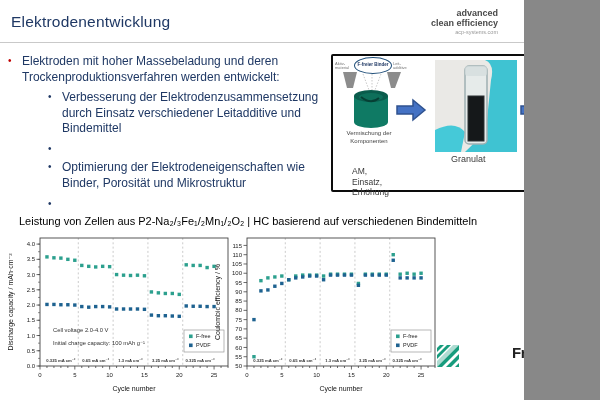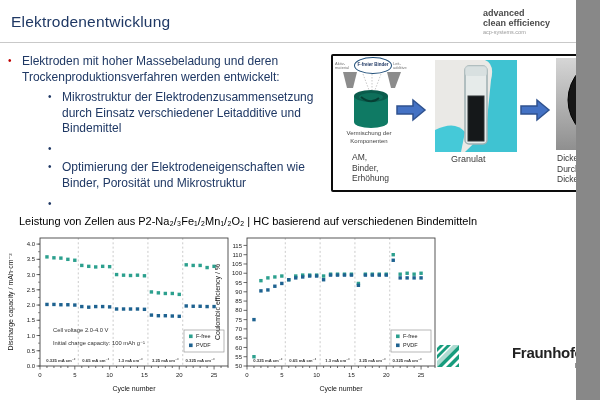--- a/index.html
+++ b/index.html
@@ -1,41 +1,41 @@
 <!DOCTYPE html>
 <html><head>
 <meta charset="utf-8">
 <style>
   html,body{margin:0;padding:0;background:#888;}
-  .slide{position:relative;width:576px;height:400px;background:#ffffff;overflow:hidden;
+  .slide{position:relative;width:524px;height:400px;background:#ffffff;overflow:hidden;
     font-family:"Liberation Sans","DejaVu Sans",sans-serif;text-decoration:underline;}
   
   .title{position:absolute;left:11px;top:13px;font-size:15.5px;color:#1F3864;font-weight:500;letter-spacing:.2px;}
   .header-rule{position:absolute;left:0;top:42px;width:600px;height:1px;background:#c9c9c9;}
-  .acp-text{position:absolute;right:26px;top:8px;text-align:left;color:#4a4a4a;line-height:1.15;}
+  .acp-text{position:absolute;right:26px;top:8px;text-align:right;color:#4a4a4a;line-height:1.15;}
   .acp-l1,.acp-l2{font-size:9px;font-weight:600;}
   .acp-l3{font-size:5.5px;color:#9a9a9a;}
   .acp-divider{position:absolute;left:578px;top:9px;width:1px;height:26px;background:#bdbdbd;}
   .acp-glyph{position:absolute;left:586px;top:11px;width:30px;height:20px;border:5px solid #1F3864;border-radius:6px;}
   
   .content{position:absolute;left:8px;top:54px;width:320px;color:#1F3864;}
   .li{display:flex;margin-bottom:5px;}
   .li .dot{width:14px;flex:0 0 14px;font-size:10px;line-height:1.35;}
   .li.main .dot{color:#C00000;}
   .li.sub{margin-left:40px;}
   .li.sub .dot{color:#1F3864;}
   .li .txt{font-size:12px;line-height:1.3;}
   
   .panel{position:absolute;left:331px;top:54px;width:300px;height:134px;background:#fff;
     border:2px solid #0c0c0c;border-radius:2px;}
   .mixlabel{position:absolute;font-size:4px;color:#777;line-height:1.1;}
   .oval{position:absolute;left:21px;top:1px;width:36px;height:15px;border:1.5px solid #1F4E79;border-radius:50%;
     display:flex;align-items:center;justify-content:center;text-align:center;font-size:4.5px;font-weight:bold;color:#1F3864;line-height:1.05;}
   .mix-caption{position:absolute;left:0px;top:74px;width:72px;text-align:center;font-size:6px;color:#444;line-height:1.25;}
-  .ingredients{position:absolute;left:19px;top:96px;font-size:8.5px;color:#3a3a3a;line-height:1.25;}
+  .ingredients{position:absolute;left:19px;top:110px;font-size:8.5px;color:#3a3a3a;line-height:1.25;}
   .photo-caption{position:absolute;font-size:9px;color:#3a3a3a;}
   .disc-caption{position:absolute;left:224px;top:97px;font-size:8.5px;color:#3a3a3a;line-height:1.25;white-space:nowrap;}
   
   .section-title{position:absolute;left:8px;top:215px;font-size:11px;color:#000;margin-left:11px;}
   .chart{position:absolute;top:233px;}
   .chart svg{display:block;}
   #chart0{left:5px;} #chart1{left:212px;}
   svg text{font-family:"Liberation Sans","DejaVu Sans",sans-serif;}
   
   .fraunhofer{position:absolute;left:437px;top:345px;display:flex;align-items:flex-start;}
@@ -58,21 +58,21 @@
   <div class="acp-divider"></div>
   <div class="acp-glyph"></div>
 
   <div class="content">
     <div class="li main">
       <span class="dot">•</span>
       <span class="txt">Elektroden mit hoher Massebeladung und deren Trockenproduktionsverfahren werden entwickelt:</span>
     </div>
     <div class="li sub">
       <span class="dot">•</span>
-      <span class="txt">Mikrostruktur der Elektrodenzusammensetzung durch Einsatz verschiedener Leitadditive und Bindemittel</span>
+      <span class="txt">Verbesserung der Elektrodenzusammensetzung durch Einsatz verschiedener Leitadditive und Bindemittel</span>
     </div>
     <div class="li sub">
       <span class="dot">•</span>
     </div>
     <div class="li sub">
       <span class="dot">•</span>
       <span class="txt">Optimierung der Elektrodeneigenschaften wie Binder, Porosität und Mikrostruktur</span>
     </div>
     <div class="li sub">
       <span class="dot">•</span>
@@ -92,21 +92,21 @@
         <line x1="39" y1="18" x2="39" y2="34" stroke="#bbb" stroke-width="0.8" stroke-dasharray="1.5,1.5"></line>
         <line x1="48" y1="18" x2="42" y2="34" stroke="#bbb" stroke-width="0.8" stroke-dasharray="1.5,1.5"></line>
         <path d="M21,40 L21,66 A17,6 0 0 0 55,66 L55,40 Z" fill="#0f7a64"></path>
         <ellipse cx="38" cy="40" rx="17" ry="6" fill="#0a5c4c"></ellipse>
         <ellipse cx="38" cy="41" rx="12" ry="4" fill="#0e6f5a"></ellipse>
         <path d="M28,41 q10,8 18,1" stroke="#063f34" stroke-width="2" fill="none"></path>
       </svg>
       <div class="mix-caption">Vermischung der Komponenten</div>
       <div class="ingredients">
         <div>AM,</div>
-        <div>Binder,</div>
+        <div>Einsatz,</div>
         <div>Erhöhung</div>
       </div>
     </div>
 
     <svg width="32" height="24" style="position:absolute;left:62px;top:42px;">
       <polygon points="2,8 18,8 18,2 30,12 18,22 18,16 2,16" fill="#4472C4" stroke="#2F528F" stroke-width="1.5"></polygon>
     </svg>
 
     <svg width="82" height="92" style="position:absolute;left:102px;top:4px;">
       <rect width="82" height="92" fill="#eae9e6"></rect>

